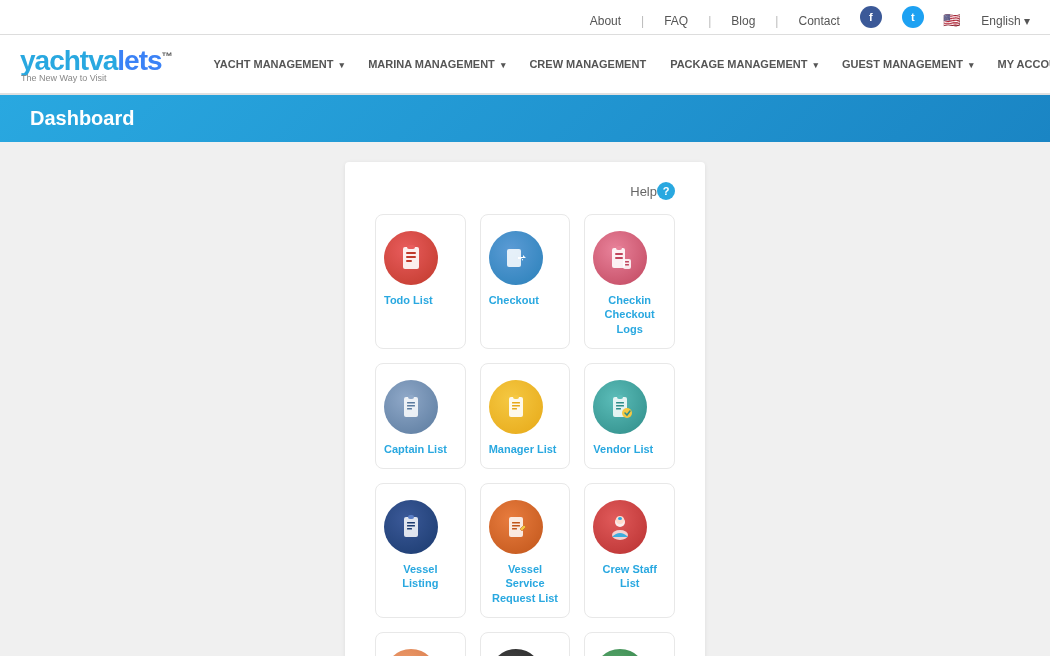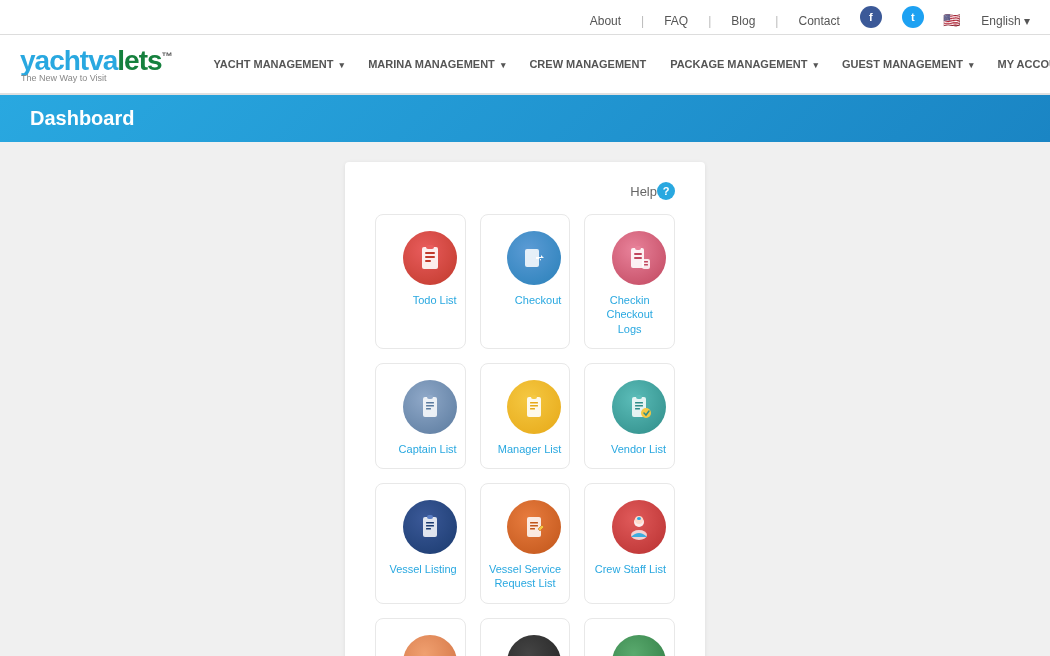--- a/index.html
+++ b/index.html
@@ -111,23 +111,24 @@
       margin-bottom: 14px;
     }
     .grid-item {
       flex: 1;
       background: #fff;
       border: 1px solid #e8e8e8;
       border-radius: 8px;
       padding: 16px 8px 12px;
       display: flex;
       flex-direction: column;
-      align-items: flex-end;
+      align-items: flex-start;
       cursor: pointer;
       transition: box-shadow 0.2s;
+      font-weight: bold;
     }
     .grid-item .icon-circle {
       width: 54px; height: 54px;
       border-radius: 50%;
       display: flex; align-items: center; justify-content: center;
       font-size: 24px;
       margin-bottom: 8px;
       color: #fff;
     }
     .grid-item .item-label {
@@ -164,21 +165,21 @@
   <a href="#">Contact</a>
   <span class="social-icon">f</span>
   <span class="social-icon twitter">t</span>
   <span class="flag">🇺🇸</span>
   <span class="lang">English ▾</span>
 </div>
 
 <nav class="main-nav">
   <div class="logo-area">
     <div class="logo-text">
-      <span>yachtva</span><span style="color:#15803d;">lets</span><sup style="font-size:11px;color:#555;">™</sup>
+      <span>yachtva</span><span style="color:#3b82f6;">lets</span><sup style="font-size:11px;color:#555;">™</sup>
     </div>
     <div class="logo-tagline">The New Way to Visit</div>
   </div>
   <div class="nav-items">
     <div class="nav-item">YACHT MANAGEMENT <span class="caret">▾</span></div>
     <div class="nav-item">MARINA MANAGEMENT <span class="caret">▾</span></div>
     <div class="nav-item">CREW MANAGEMENT</div>
     <div class="nav-item">PACKAGE MANAGEMENT <span class="caret">▾</span></div>
     <div class="nav-item">GUEST MANAGEMENT <span class="caret">▾</span></div>
     <div class="nav-item">MY ACCOUNT </div>

